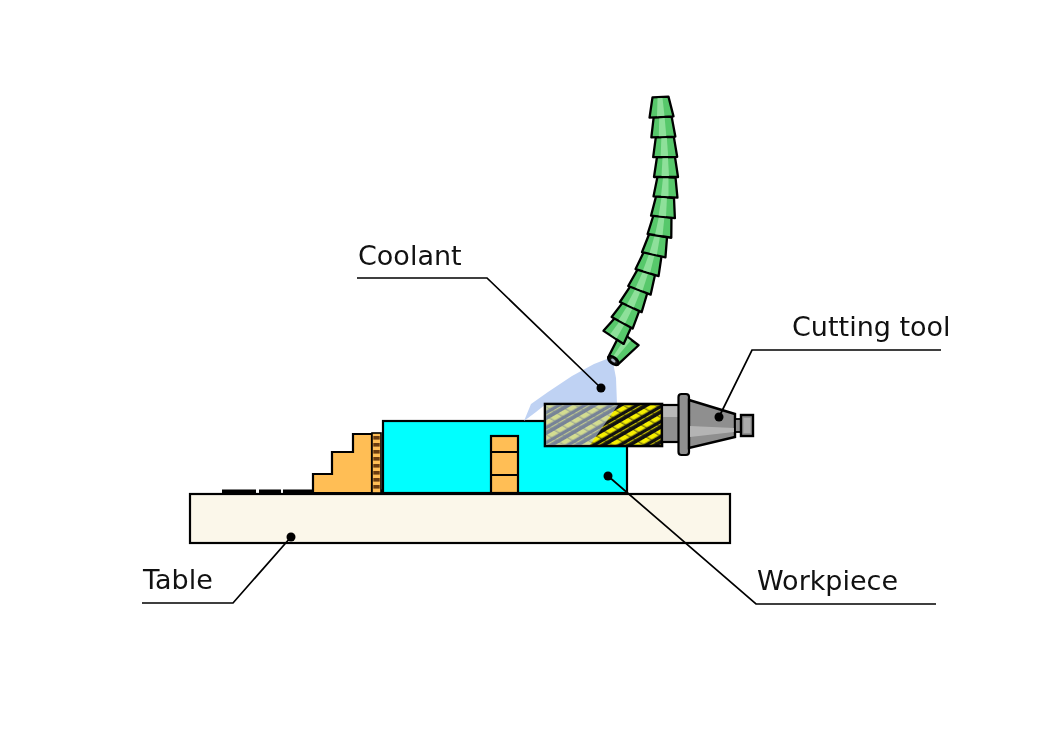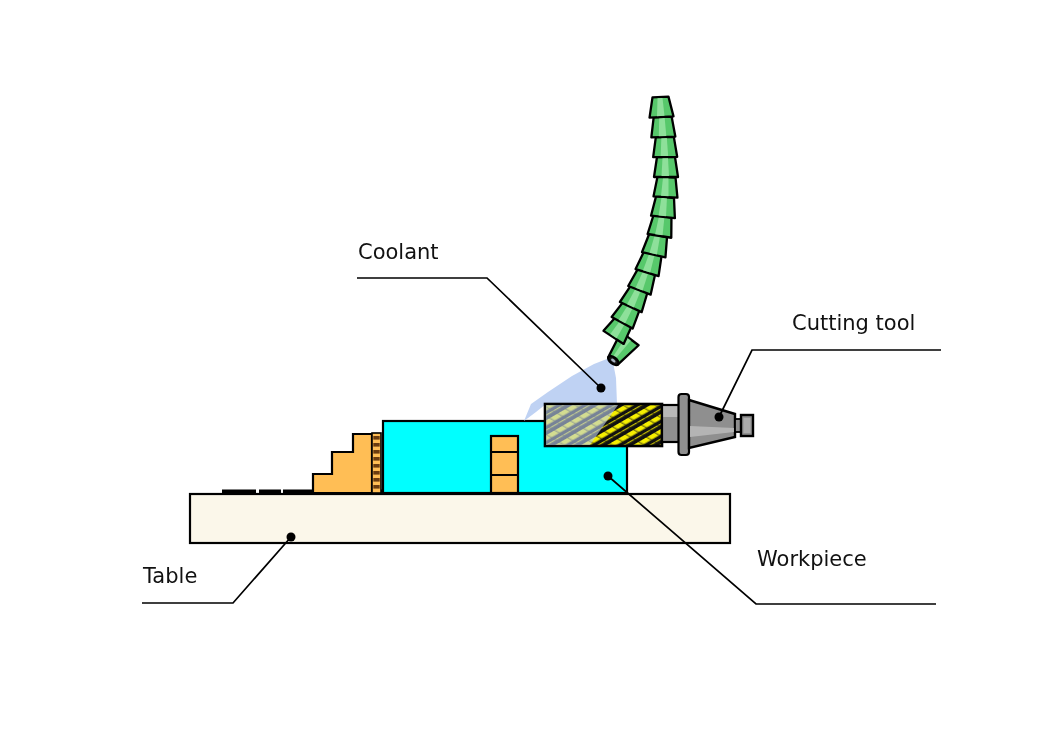--- a/index.html
+++ b/index.html
@@ -8,21 +8,21 @@
     --flute-yellow:#F5EE00; --flute-black:#111111; --holder:#8F8F8F; --holder-light:#B8B8B8;
     --holder-dark:#6F6F6F; --outline:#000000; --label-text:#111111;
   }
   html,body{margin:0;padding:0;background:#e8e8e8;}
   #stage{
     position:relative; width:1052px; height:744px; background:var(--background);
     overflow:hidden; font-family:"DejaVu Sans","Liberation Sans",sans-serif;
   }
   #scene{position:absolute; left:0; top:0;}
   .diagram-label{
-    position:absolute; color:var(--label-text); font-size:21px; line-height:1.1;
+    position:absolute; color:var(--label-text); font-size:27px; line-height:1.1;
     white-space:nowrap; letter-spacing:0px;
   }
 </style>
 </head>
 <body>
 
 <div id="stage">
 
   <svg id="scene" width="1052" height="744" viewBox="0 0 1052 744">
 
@@ -165,15 +165,15 @@
     <g style="fill:var(--outline)">
       <circle cx="601" cy="388" r="4.5"></circle>
       <circle cx="719" cy="417" r="4.5"></circle>
       <circle cx="608" cy="476" r="4.5"></circle>
       <circle cx="291" cy="537" r="4.5"></circle>
     </g>
   </svg>
 
   <div class="diagram-label" style="left:358px; top:241px;">Coolant</div>
   <div class="diagram-label" style="left:792px; top:312px;">Cutting tool</div>
-  <div class="diagram-label" style="left:757px; top:548px;text-align:center;">Workpiece</div>
+  <div class="diagram-label" style="left:757px; top:566px;text-align:center;">Workpiece</div>
   <div class="diagram-label" style="left:143px; top:565px;">Table</div>
 </div>
 
 </body></html>

